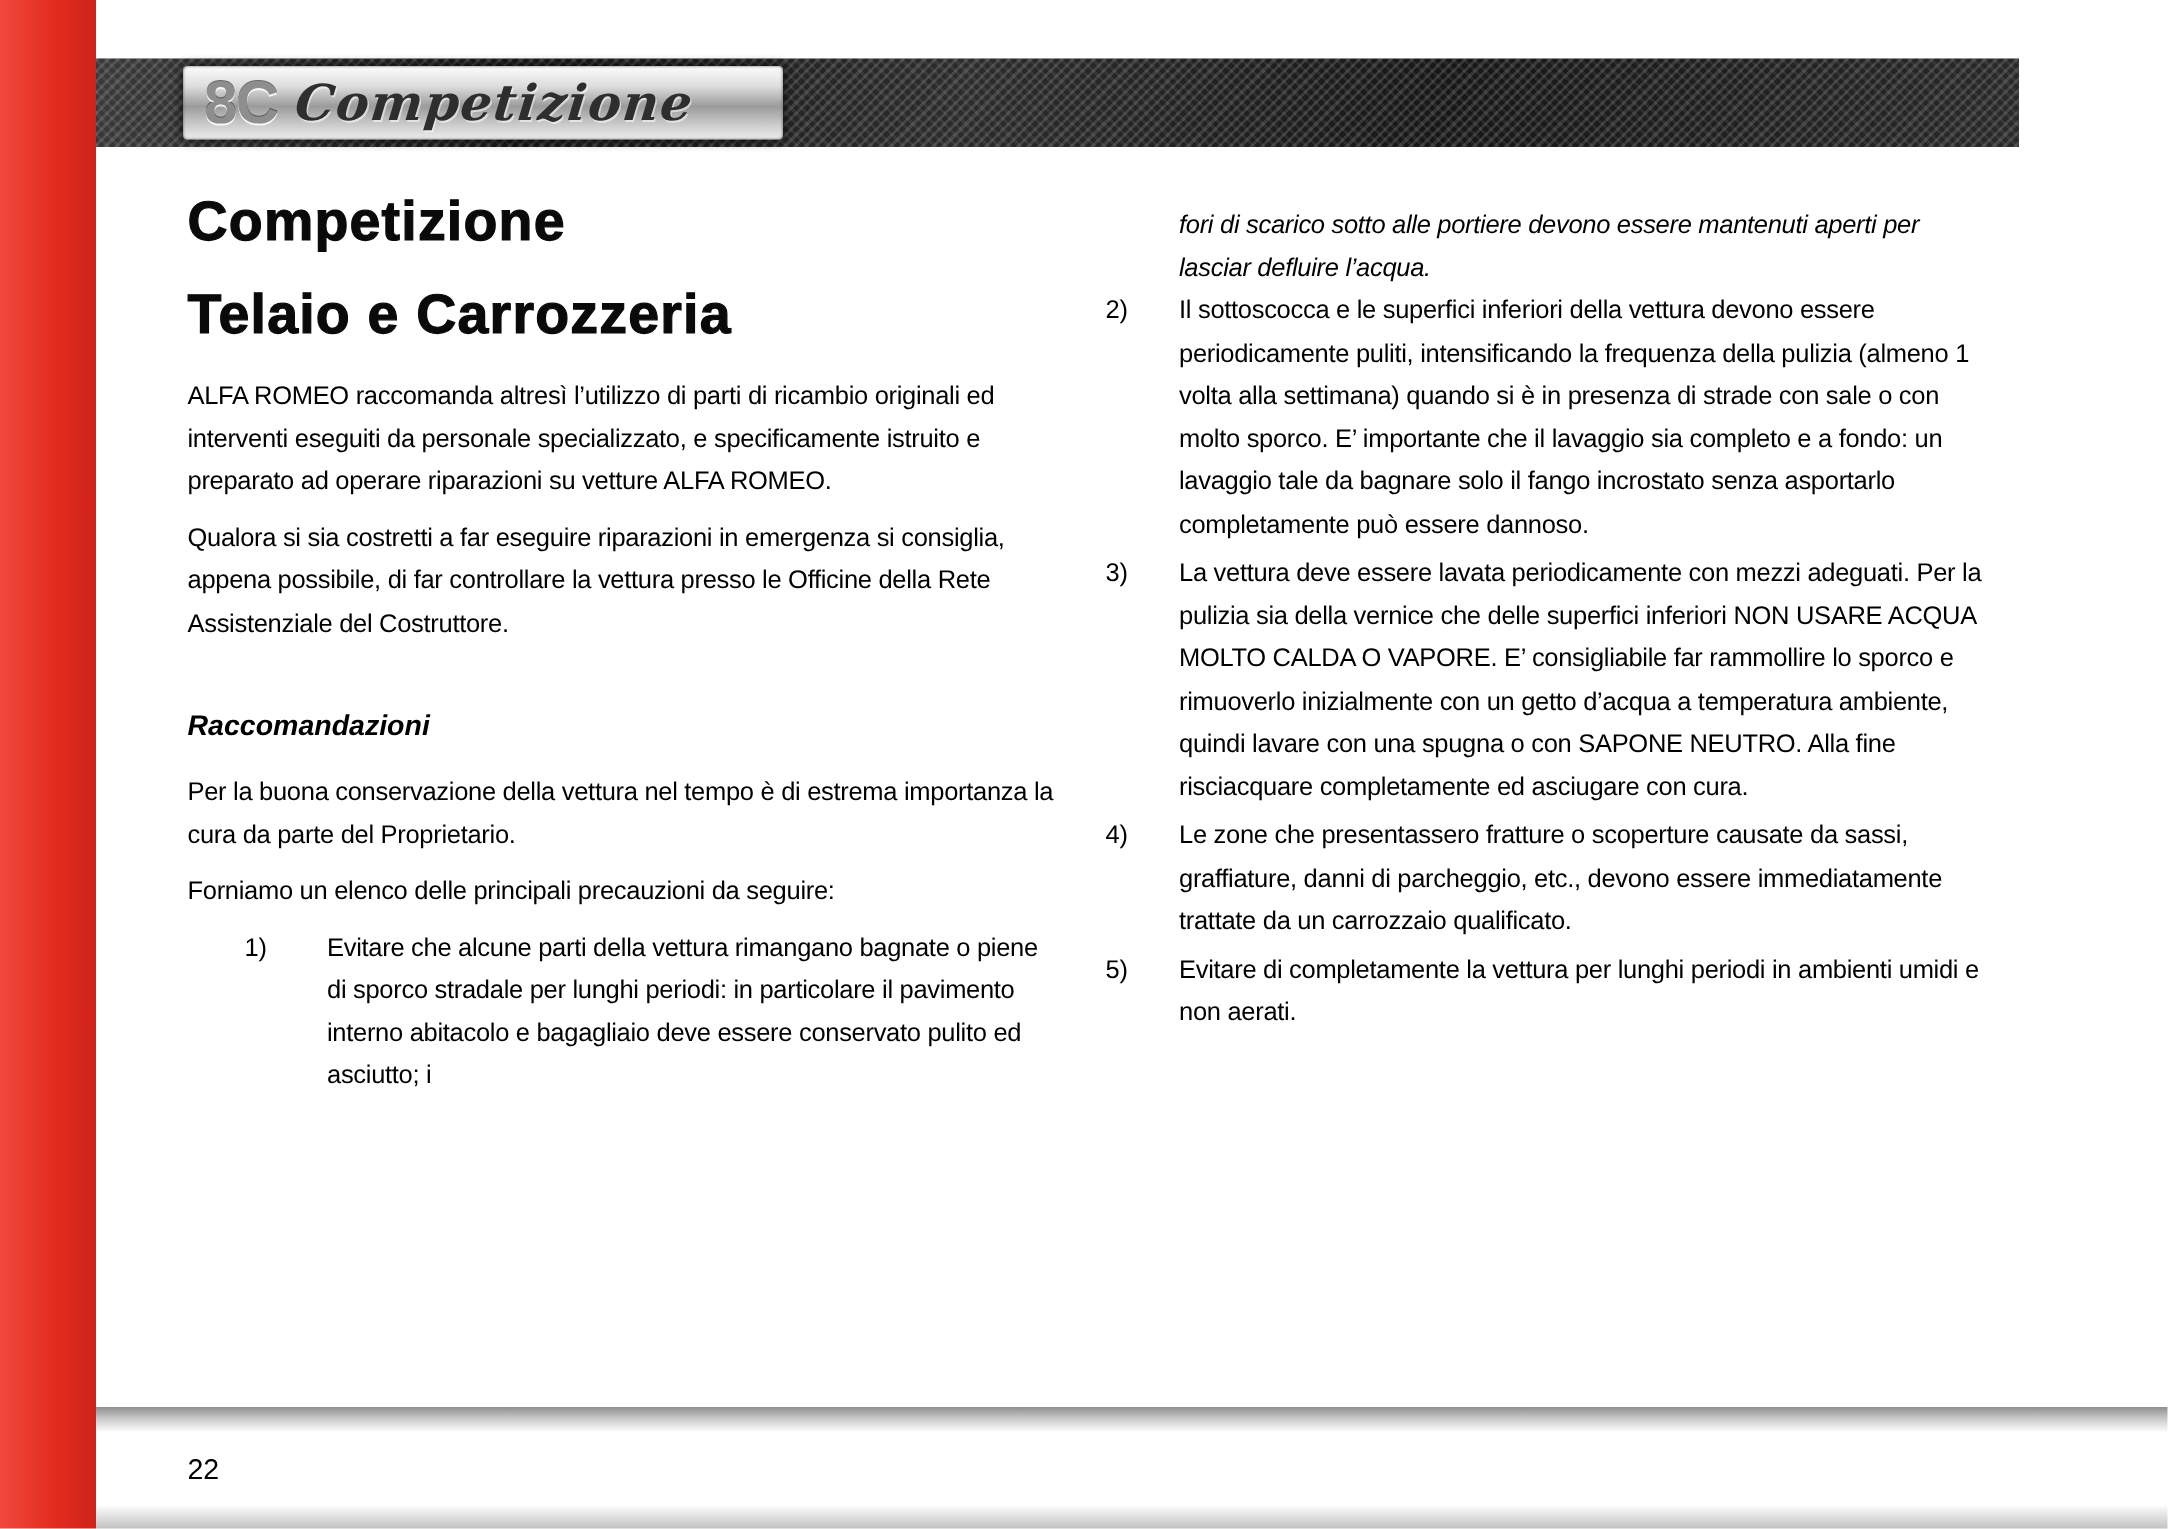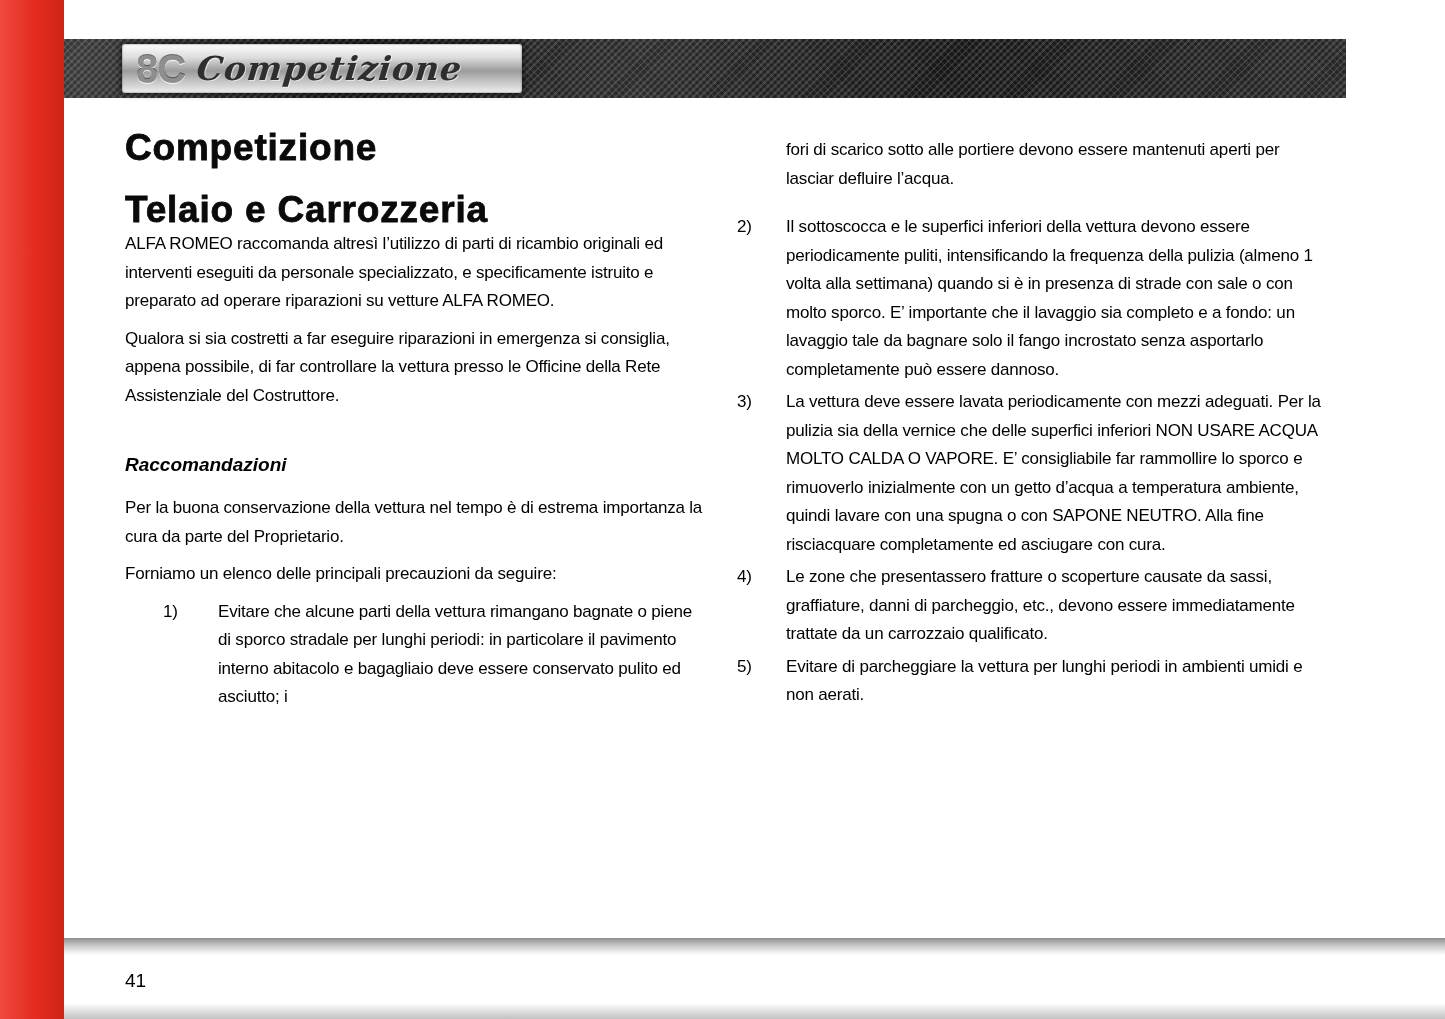--- a/index.html
+++ b/index.html
@@ -59,21 +59,21 @@
   .col-left  { position: absolute; left: 125px; top: 128px; width: 578px; }
   .col-right { position: absolute; left: 737px; top: 136px; width: 592px; }
 
   .title {
     font-size: 37px; font-weight: bold; letter-spacing: 0.8px;
     color: #0a0a0a;
     -webkit-text-stroke: 0.8px #0a0a0a;
     line-height: 40px;
   }
   .title-1 { margin-bottom: 22px; }
-  .title-2 { }
+  .title-2 { margin-bottom: 20px; }
 
   .para {
     font-size: 17px; line-height: 28.5px; letter-spacing: -0.2px;
     margin-bottom: 9px;
   }
   .subheading {
     font-size: 19px; font-weight: bold; font-style: italic;
     margin-top: 44px; margin-bottom: 18px;
   }
 
@@ -81,21 +81,21 @@
   .list-item .num {
     flex: 0 0 49px;
     font-size: 17px; line-height: 28.5px; letter-spacing: -0.2px;
   }
   .list-item .item-text {
     flex: 1;
     font-size: 17px; line-height: 28.5px; letter-spacing: -0.2px;
   }
   .indent-left { padding-left: 38px; }
   .indent-left .num { flex: 0 0 55px; }
-  .continuation { margin-left: 49px; margin-bottom: 20px; }
+  .continuation { margin-left: 49px; margin-bottom: 0; font-style: italic; }
 
   
   .footer-top-rule {
     position: absolute; left: 64px; top: 938px;
     width: 1381px; height: 17px;
     background: linear-gradient(180deg, #8f8f8f 0%, #c9c9c9 45%, #ffffff 100%);
   }
   .page-number {
     position: absolute; left: 125px; top: 970px;
     font-size: 19px; color: #000;
@@ -148,21 +148,21 @@
     <div class="list-item">
       <span class="num">3)</span>
       <span class="item-text">La vettura deve essere lavata periodicamente con mezzi adeguati. Per la pulizia sia della vernice che delle superfici inferiori NON USARE ACQUA MOLTO CALDA O VAPORE. E’ consigliabile far rammollire lo sporco e rimuoverlo inizialmente con un getto d’acqua a temperatura ambiente, quindi lavare con una spugna o con SAPONE NEUTRO. Alla fine risciacquare completamente ed asciugare con cura.</span>
     </div>
     <div class="list-item">
       <span class="num">4)</span>
       <span class="item-text">Le zone che presentassero fratture o scoperture causate da sassi, graffiature, danni di parcheggio, etc., devono essere immediatamente trattate da un carrozzaio qualificato.</span>
     </div>
     <div class="list-item">
       <span class="num">5)</span>
-      <span class="item-text">Evitare di parcheggiare la vettura per lunghi periodi in ambienti umidi e non aerati.</span>
+      <span class="item-text">Evitare di completamente la vettura per lunghi periodi in ambienti umidi e non aerati.</span>
     </div>
   </section>
 
 </main>
 
 <div class="footer-top-rule"></div>
-<div class="page-number">41</div>
+<div class="page-number">22</div>
 <div class="footer-bottom-fade"></div>
 
 </body></html>

